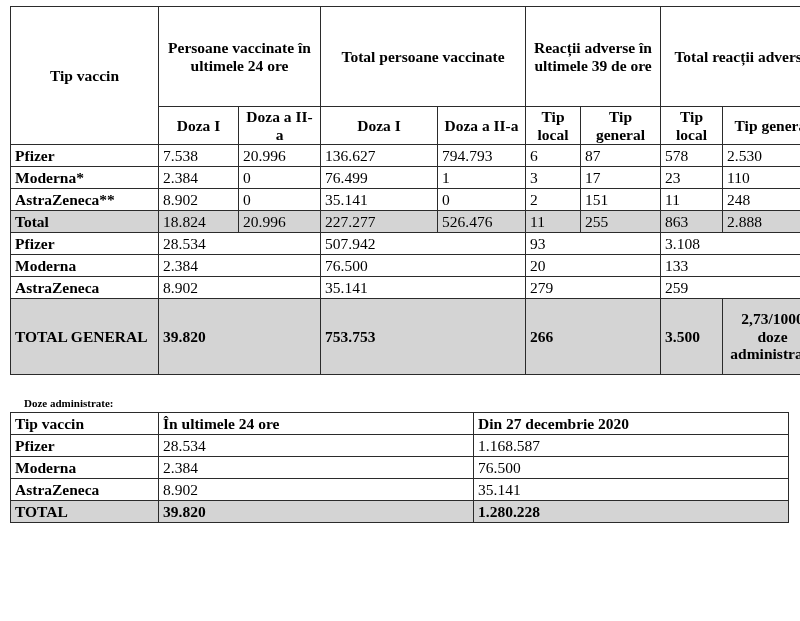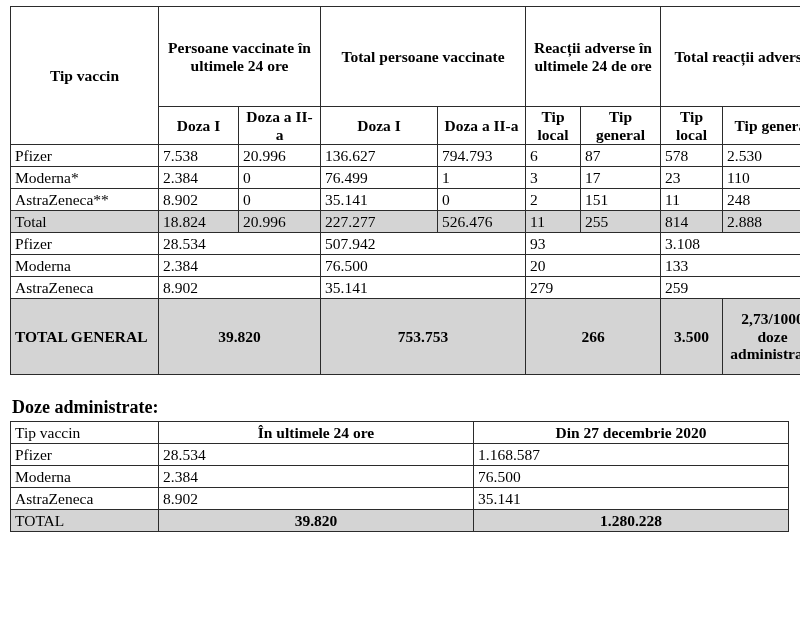--- a/index.html
+++ b/index.html
@@ -34,37 +34,37 @@
     line-height: 1.12;
   }
   .hdr {
     text-align: center;
     font-weight: bold;
     font-size: 15.5px;
     line-height: 1.18;
   }
   .lbl {
     text-align: left;
-    font-weight: normal;
+    font-weight: bold;
     padding-left: 4px !important;
     white-space: nowrap;
   }
   .num {
     text-align: left;
   }
   .shade {
     background: #d4d4d4;
   }
   .spacer {
     height: 22px;
   }
   .caption {
     font-weight: bold;
-    font-size: 18px;
-    margin: 0 0 3px 2px;
+    font-size: 11px;
+    margin: 0 0 3px 14px;
   }
   table.doses {
     width: 778px;
     font-size: 15.5px;
   }
   table.doses td, table.doses th {
     border: 1px solid #2b2b2b;
     padding: 1px 4px;
     vertical-align: middle;
     line-height: 1.15;
@@ -78,21 +78,20 @@
   .row-big {
     height: 38px;
   }
   .totgen {
     font-weight: bold;
     text-align: left;
     line-height: 1.15;
     margin-left: 19px;
   }
   .cellcenterbold {
-    text-align: center;
     font-weight: bold;
   }
   .small-hdr {
     text-align: center;
     font-weight: bold;
     line-height: 1.15;
   }
   .doze-note {
     text-align: center;
     font-weight: bold;
@@ -114,21 +113,21 @@
       <col style="width:55px">
       <col style="width:80px">
       <col style="width:62px">
       <col style="width:100px">
     </colgroup>
     <tbody>
       <tr class="tall-hdr">
         <td class="hdr" rowspan="2">Tip vaccin</td>
         <td class="hdr" colspan="2">Persoane vaccinate în ultimele 24 ore</td>
         <td class="hdr" colspan="2">Total persoane vaccinate</td>
-        <td class="hdr" colspan="2">Reacții adverse în ultimele 24 de ore</td>
+        <td class="hdr" colspan="2">Reacții adverse în ultimele 39 de ore</td>
         <td class="hdr" colspan="2">Total reacții adverse</td>
       </tr>
       <tr class="row-big">
         <td class="small-hdr">Doza I</td>
         <td class="small-hdr">Doza a II-a</td>
         <td class="small-hdr">Doza I</td>
         <td class="small-hdr">Doza a II-a</td>
         <td class="small-hdr">Tip local</td>
         <td class="small-hdr">Tip general</td>
         <td class="small-hdr">Tip local</td>
@@ -172,21 +171,21 @@
       </tr>
 
       <tr class="row-h shade">
         <td class="lbl shade">Total</td>
         <td class="num shade">18.824</td>
         <td class="num shade">20.996</td>
         <td class="num shade">227.277</td>
         <td class="num shade">526.476</td>
         <td class="num shade">11</td>
         <td class="num shade">255</td>
-        <td class="num shade">814</td>
+        <td class="num shade">863</td>
         <td class="num shade">2.888</td>
       </tr>
 
       <tr class="row-h">
         <td class="lbl">Pfizer</td>
         <td class="num" colspan="2">28.534</td>
         <td class="num" colspan="2">507.942</td>
         <td class="num" colspan="2">93</td>
         <td class="num" colspan="2">3.108</td>
       </tr>

